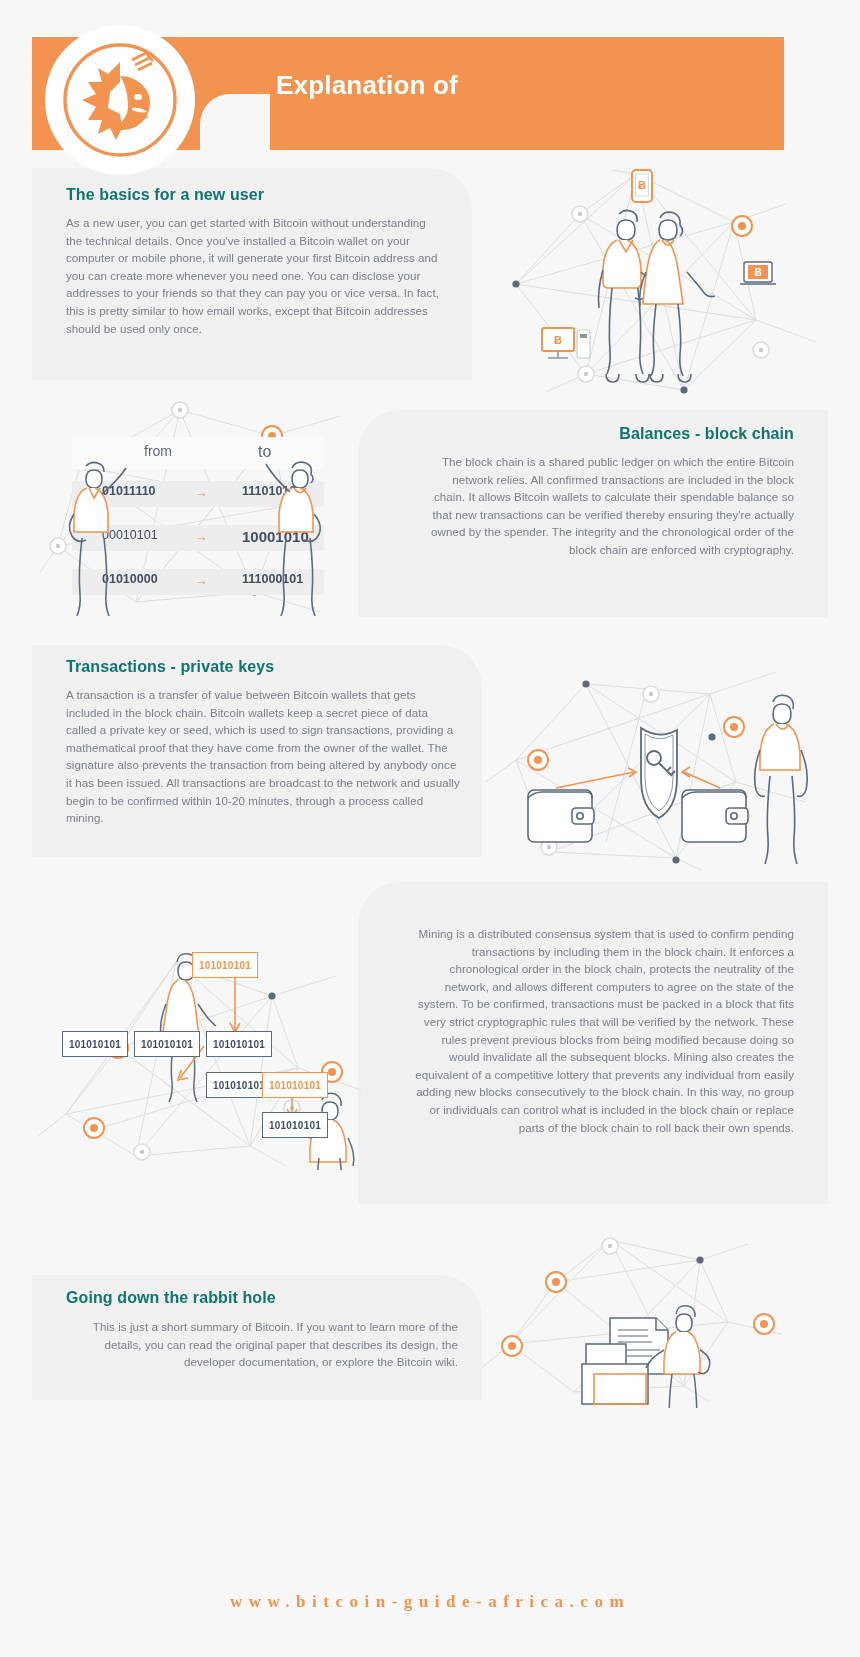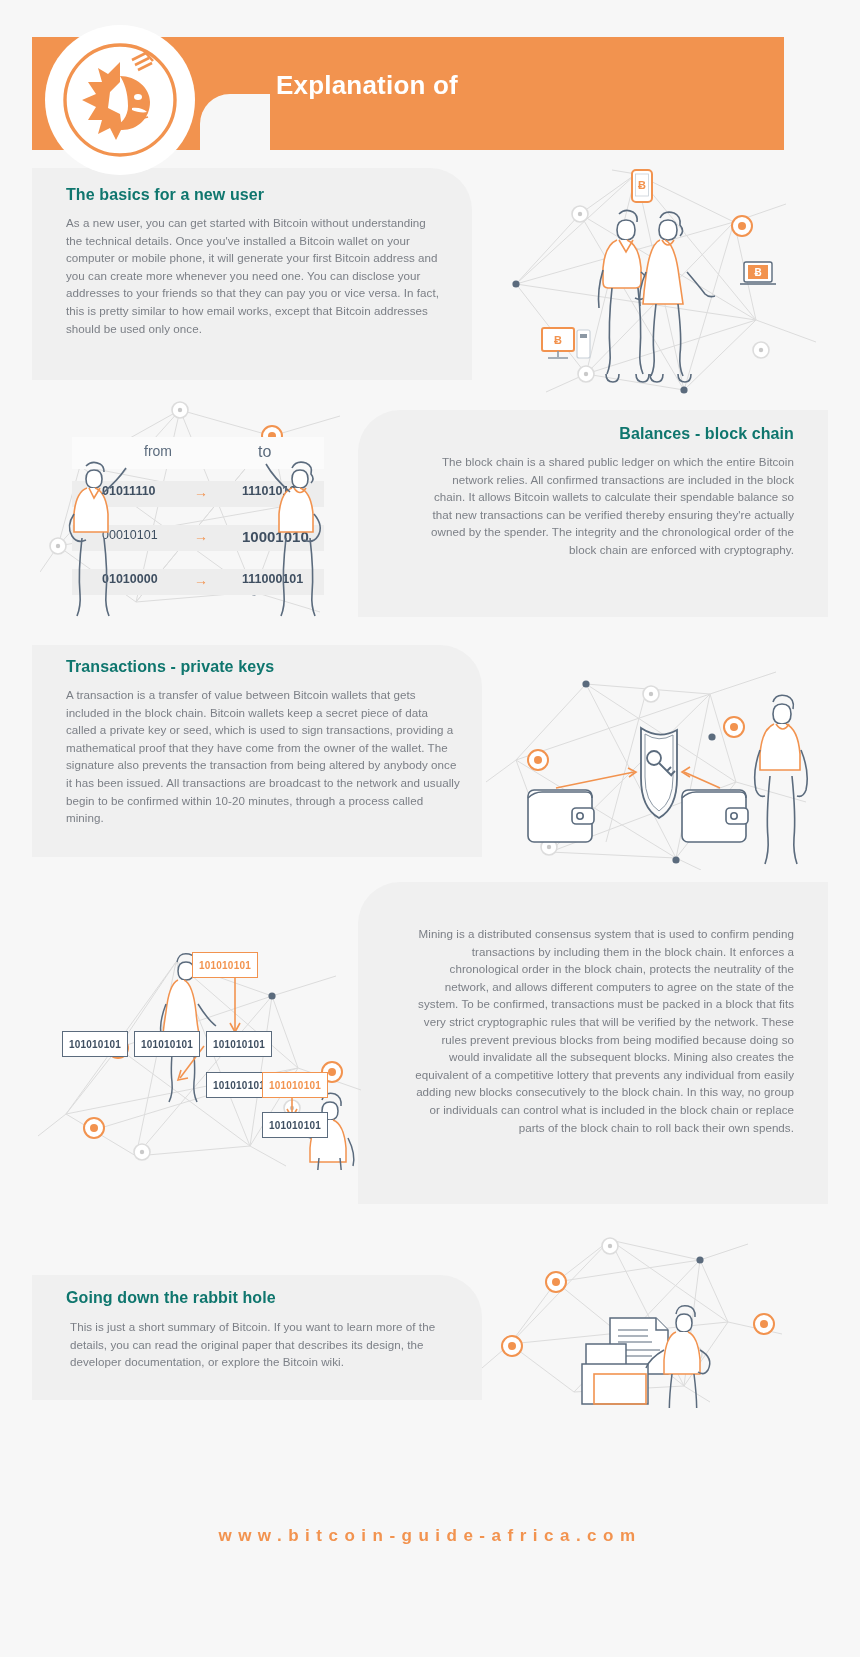--- a/index.html
+++ b/index.html
@@ -106,27 +106,28 @@
   
   .illo {
     position: absolute;
     overflow: visible;
   }
 
   
   .footer-url {
     position: absolute;
     left: 0;
-    top: 1526px;
+    top: 1592px;
     width: 860px;
     text-align: center;
     color: #f2934f;
     font-size: 17px;
     font-weight: bold;
     letter-spacing: 6.5px;
+    font-family: Liberation Serif, serif;
   }
 </style>
 </head>
 <body>
 
 <div class="page">
 
   <div class="header-bar"></div>
   <div class="header-notch"></div>
 
@@ -494,21 +495,21 @@
   <div style="position:absolute;left:262px;top:1112px;width:66px;height:26px;
               border:1.6px solid #5b6b7d;background:#fff;display:flex;align-items:center;
               justify-content:center;">
     <span style="font-size:10px;font-weight:bold;color:#3f4f61;letter-spacing:0.2px;">101010101</span>
   </div>
 
   <div class="panel left" style="top:1275px; width:450px; height:125px;"></div>
 
   <div class="sec-title" style="left:66px; top:1289px; width:380px;">Going down the rabbit hole</div>
 
-  <div class="sec-body" style="left:70px; top:1318px; width:382px;">This is just a short summary of Bitcoin. If you want to learn more of the details, you can read the original paper that describes its design, the developer documentation, or explore the Bitcoin wiki.</div>
+  <div class="sec-body" style="left:76px; top:1318px; width:382px;text-align:right;">This is just a short summary of Bitcoin. If you want to learn more of the details, you can read the original paper that describes its design, the developer documentation, or explore the Bitcoin wiki.</div>
 
   <div class="illo" style="left:470px; top:1218px; width:320px; height:190px;">
     <svg width="320" height="190" viewBox="0 0 320 190">
       <g stroke="#dcdcdc" stroke-width="1" fill="none">
         <path d="M86 64 L40 126 L104 174 L214 168 L258 104 L230 42 L140 22 L86 64 Z"></path>
         <path d="M140 22 L40 126 M140 22 L214 168 M140 22 L258 104 M86 64 L230 42
                  M86 64 L214 168 M40 126 L258 104 M104 174 L230 42 M230 42 L214 168"></path>
         <path d="M230 42 L278 26 M258 104 L312 116 M40 126 L12 150 M214 168 L240 184"></path>
       </g>
       <g>

